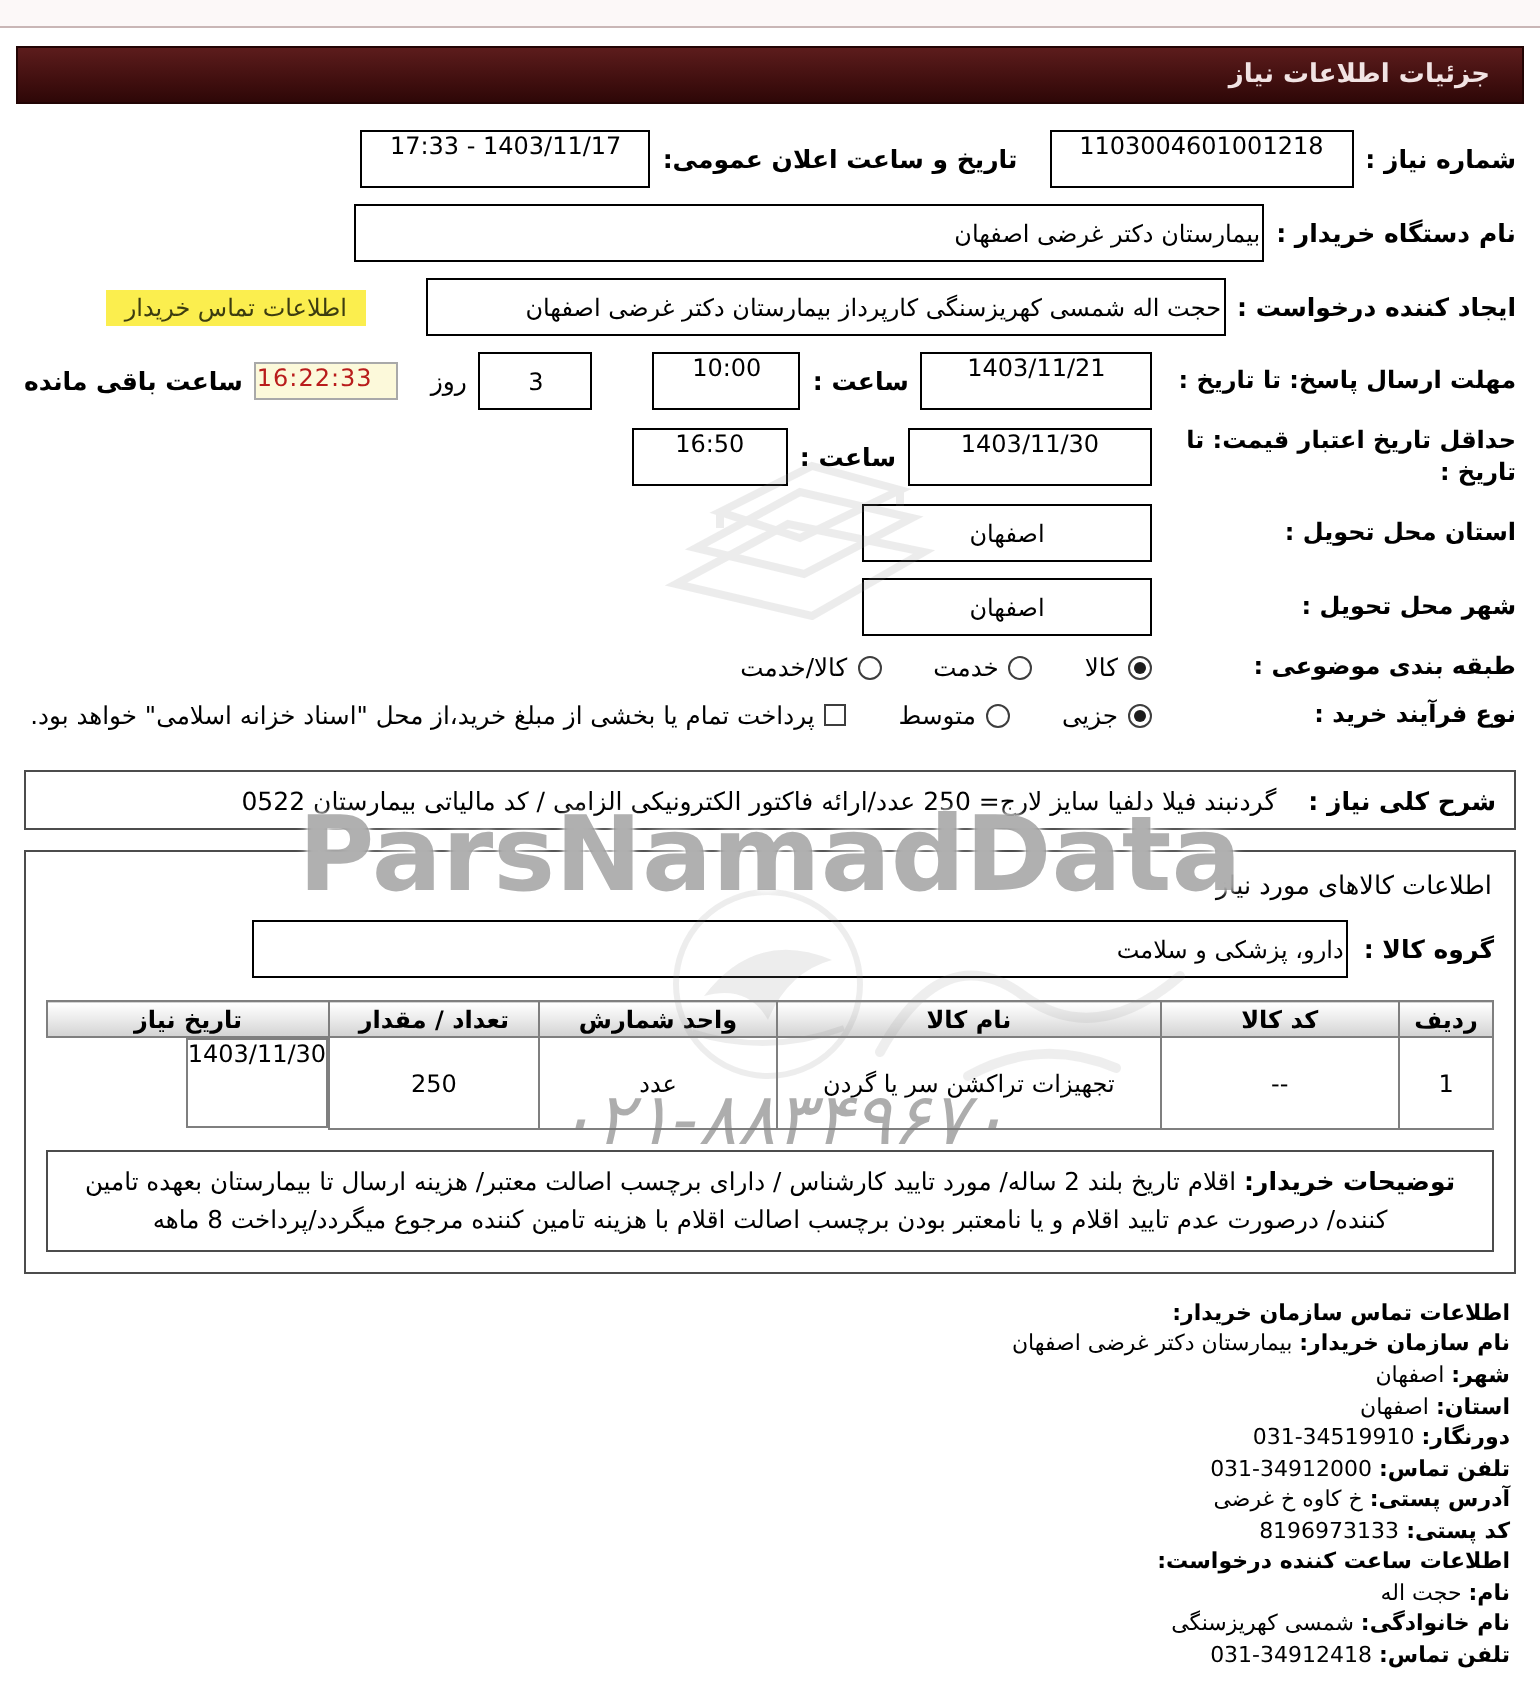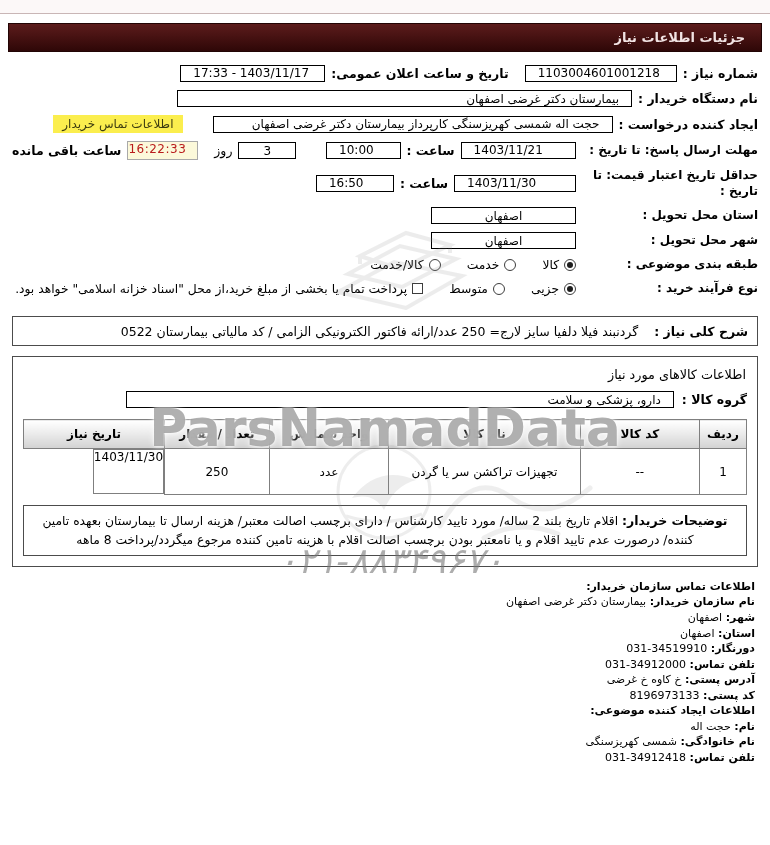--- a/index.html
+++ b/index.html
@@ -15,23 +15,23 @@
     background:linear-gradient(180deg,#5c1c1c 0%, #431010 55%, #2e0707 100%);
     border:1px solid #220404; border-radius:0;
     color:#f1e3e3; font-weight:bold; font-size:13px;
     display:flex; align-items:center; padding:0 16px;
   }
   .form { padding:13px 12px 2px 12px; position:relative; z-index:10; }
   .row { display:flex; align-items:center; gap:6px; margin-bottom:8px; }
   .lbl { font-weight:bold; white-space:nowrap; font-size:12.5px; }
   .lbl-w { flex:0 0 176px; white-space:normal; line-height:1.3; font-size:12px; font-weight:bold; }
   .field {
-    border:1px solid #000; background:#fff; height:17px;
+    border:1px solid #000; background:#fff; height:29px;
     display:flex; align-items:center; justify-content:center;
-    padding:0 12px; font-size:12px; overflow:hidden; white-space:nowrap;
+    padding:0 1px; font-size:12px; overflow:hidden; white-space:nowrap;text-align:center;
   }
   .field.right { justify-content:flex-start; } 
   .w152{width:152px}.w455{width:455px}.w400{width:400px}.w145{width:145px}
   .w122{width:122px}.w78{width:78px}.w60{width:60px}
   .sp { margin-right:10px; } .sp-lg { margin-right:24px; }
   .contact-link {
     background:#fbee4e; color:#3c3c10; padding:2px 9px; font-size:12px;
     cursor:pointer; white-space:nowrap;
   }
   .timer {
@@ -53,21 +53,21 @@
   .box { border:1px solid #4c4c4c; margin:10px 12px; padding:6px 9px; position:relative; z-index:10; background:transparent; }
   .desc-box { display:flex; align-items:center; min-height:30px; }
   .desc-box .lbl { margin-left:16px; }
   .goods-box { padding:9px 10px 10px 10px; }
   .goods-title { font-weight:normal; font-size:12.8px; margin:1px 1px 9px 0; }
   .group-row { display:flex; align-items:center; gap:8px; margin-bottom:11px; }
   .group-field { width:548px; }
   table { width:100%; border-collapse:collapse; }
   th {
     background:linear-gradient(180deg,#ffffff 0%, #ececec 45%, #d2d2d2 100%);
-    border:1px solid #7f7f7f; font-weight:bold; height:29px; font-size:12px; text-align:center;
+    border:1px solid #7f7f7f; font-weight:bold; height:18px; font-size:12px; text-align:center;
   }
   td { border:1px solid #7f7f7f; height:45px; text-align:center; font-size:12px; background:transparent; }
   .notes-box {
     border:1px solid #4c4c4c; margin-top:10px; padding:5px 8px;
     text-align:center; line-height:1.55; font-size:12.3px;
   }
   .notes-box b { font-size:12.5px; }
   .contact { margin:13px 15px 0 15px; line-height:1.32; font-size:11px; position:relative; z-index:10; }
   .contact .line { margin-bottom:1px; }
   .contact .line b { font-weight:bold; }
@@ -231,21 +231,21 @@
 
 <div class="contact">
   <div class="line"><b>اطلاعات تماس سازمان خریدار:</b> <span></span></div>
   <div class="line"><b>نام سازمان خریدار:</b> <span>بیمارستان دکتر غرضی اصفهان</span></div>
   <div class="line"><b>شهر:</b> <span>اصفهان</span></div>
   <div class="line"><b>استان:</b> <span>اصفهان</span></div>
   <div class="line"><b>دورنگار:</b> <span class="ltrval" dir="ltr">031-34519910</span></div>
   <div class="line"><b>تلفن تماس:</b> <span class="ltrval" dir="ltr">031-34912000</span></div>
   <div class="line"><b>آدرس پستی:</b> <span>خ کاوه خ غرضی</span></div>
   <div class="line"><b>کد پستی:</b> <span class="ltrval" dir="ltr">8196973133</span></div>
-  <div class="line"><b>اطلاعات ایجاد کننده موضوعی:</b> <span></span></div>
+  <div class="line"><b>اطلاعات ساعت کننده درخواست:</b> <span></span></div>
   <div class="line"><b>نام:</b> <span>حجت اله</span></div>
   <div class="line"><b>نام خانوادگی:</b> <span>شمسی کهریزسنگی</span></div>
   <div class="line"><b>تلفن تماس:</b> <span class="ltrval" dir="ltr">031-34912418</span></div>
 </div>
 
 <div class="wm-brand">ParsNamadData</div>
 <div class="wm-phone">۰۲۱-۸۸۳۴۹۶۷۰</div>
 
 <svg class="wm-books" width="140" height="90" viewBox="0 0 140 90">
   <g fill="none" stroke="#8f8f8f" stroke-width="4">

